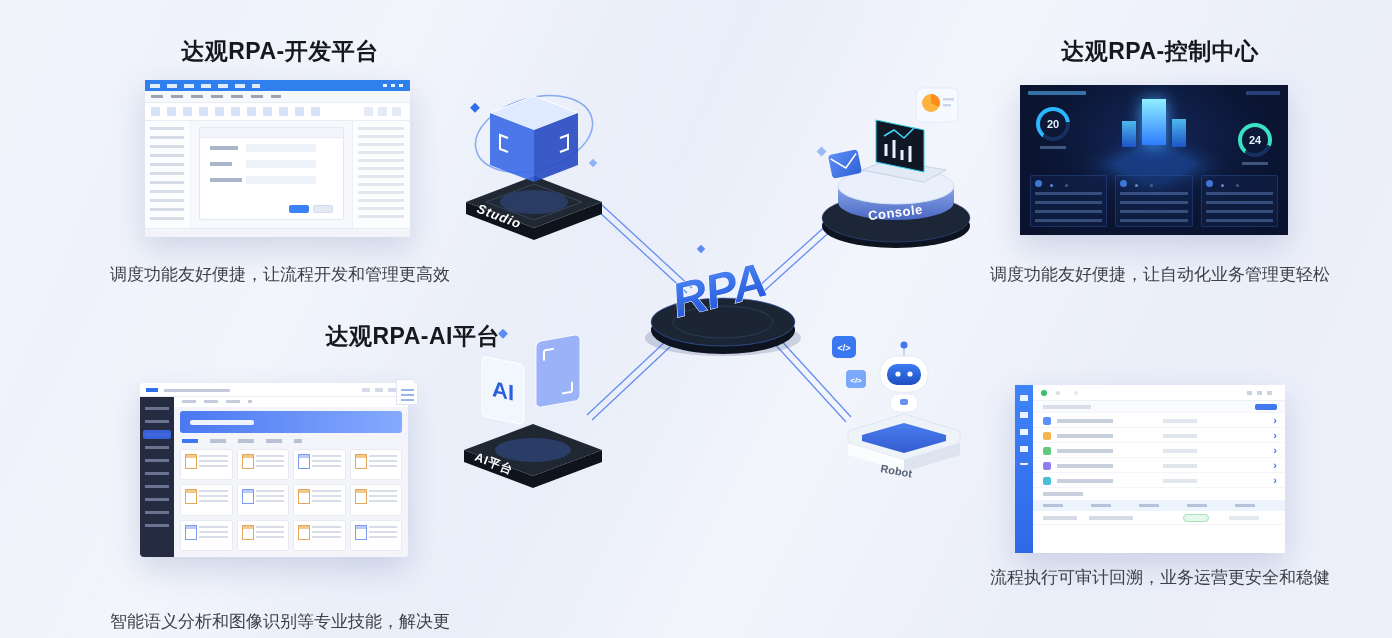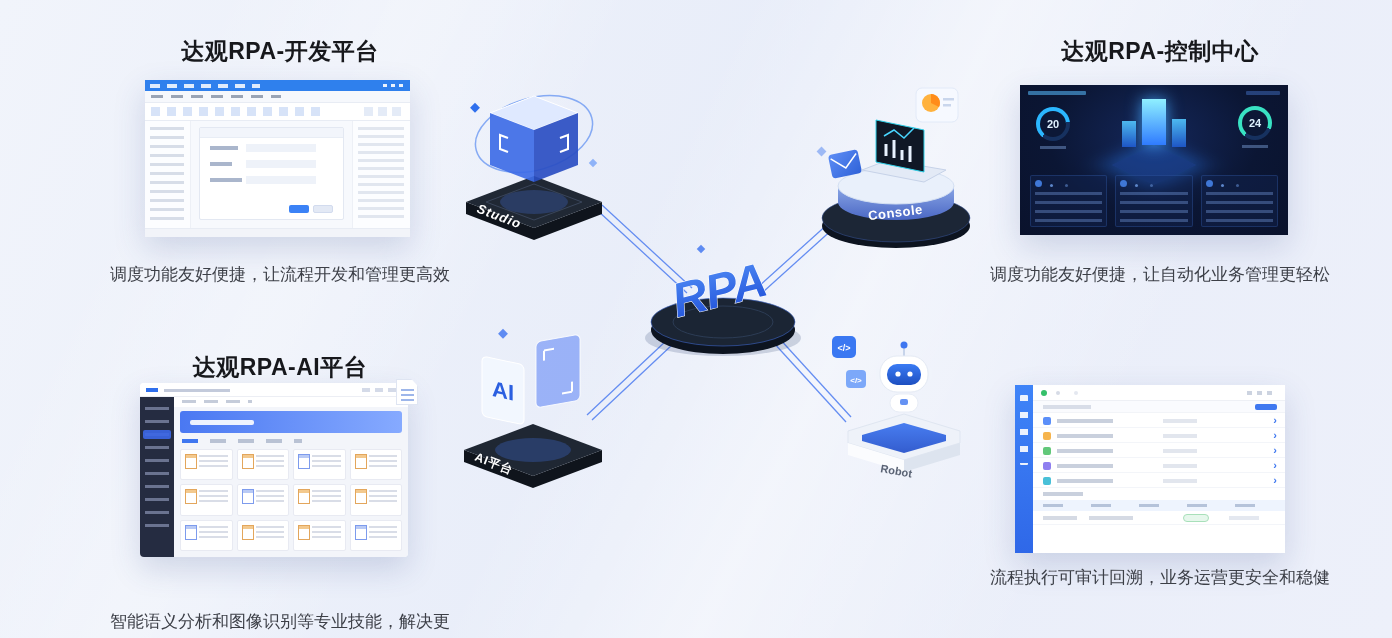--- a/index.html
+++ b/index.html
@@ -11,21 +11,21 @@
   .band1 { width:520px; height:1200px; left:620px; top:-280px; transform:rotate(26deg);
     background:linear-gradient(to right, rgba(255,255,255,0), rgba(255,255,255,.45) 45%, rgba(255,255,255,0)); }
   .band2 { width:380px; height:1200px; left:40px; top:-200px; transform:rotate(26deg);
     background:linear-gradient(to right, rgba(255,255,255,0), rgba(255,255,255,.30) 50%, rgba(255,255,255,0)); }
 
   .links { position:absolute; left:0; top:0; z-index:1; pointer-events:none; }
 
   .q-title { position:absolute; z-index:4; font-size:23px; font-weight:700; color:#17181c; text-align:center; letter-spacing:.5px; }
   #t-dev     { left:60px;  top:36px;  width:440px; }
   #t-control { left:940px; top:36px;  width:440px; }
-  #t-ai      { left:60px;  top:352px; width:440px; }
+  #t-ai      { left:60px;  top:321px; width:440px;text-align:right; }
   #t-robot   { left:940px; top:340px; width:440px; }
 
   .q-caption { position:absolute; z-index:4; font-size:17px; color:#3c3f47; text-align:center; line-height:30px; }
   #c-dev     { left:40px;  top:260px; width:480px; }
   #c-control { left:920px; top:260px; width:480px; }
   #c-ai      { left:40px;  top:563px; width:480px; }
   #c-robot   { left:920px; top:563px; width:480px; }
   .cap-line { display:block;margin-top:44px; }
 
   
@@ -88,21 +88,21 @@
   .ct-building .tower3 { position:absolute; left:66px; top:24px; width:14px; height:28px;
     background:linear-gradient(180deg,#54c8ff,#1f5ad0); opacity:.9; }
   .ct-gauge { position:absolute; width:34px; height:34px; border-radius:50%;
     display:flex; align-items:center; justify-content:center;
     background:conic-gradient(from 220deg, #2bb7ff 0 62%, #16315f 62% 100%); }
   .ct-gauge::before { content:""; position:absolute; inset:4px; border-radius:50%; background:#0c1836; }
   .ct-gauge::after { content:""; position:absolute; left:50%; bottom:-8px; transform:translateX(-50%);
     width:26px; height:3px; background:rgba(140,180,240,.4); }
   .ct-gauge span { position:relative; color:#dff2ff; font-size:11px; font-weight:700; }
   .ct-gauge-left { left:16px; top:22px; }
-  .ct-gauge-right { right:16px; top:21px; background:conic-gradient(from 220deg, #39e2c3 0 70%, #16315f 70% 100%);text-align:right; }
+  .ct-gauge-right { right:16px; top:38px; background:conic-gradient(from 220deg, #39e2c3 0 70%, #16315f 70% 100%);text-align:right; }
   .ct-cols { position:absolute; left:10px; right:10px; bottom:8px; height:52px; display:flex; gap:8px; }
   .ct-col { flex:1; position:relative; border:1px solid rgba(60,110,200,.28); border-radius:2px;
     background:rgba(20,40,90,.35); }
   .ct-col::before { content:""; position:absolute; left:4px; top:4px; width:7px; height:7px; border-radius:50%;
     background:#3f77d6; box-shadow:13px 2px 0 -2px #5d86c9, 28px 2px 0 -2px rgba(93,134,201,.6); }
   .ct-col::after { content:""; position:absolute; left:4px; right:4px; top:16px; bottom:4px;
     background:repeating-linear-gradient(to bottom, rgba(130,170,240,.35) 0, rgba(130,170,240,.35) 3px, transparent 3px, transparent 9px); }
 
   
   .shot-ai { left:140px; top:383px; width:268px; height:174px; background:#fff; overflow:visible; border-radius:4px; }

